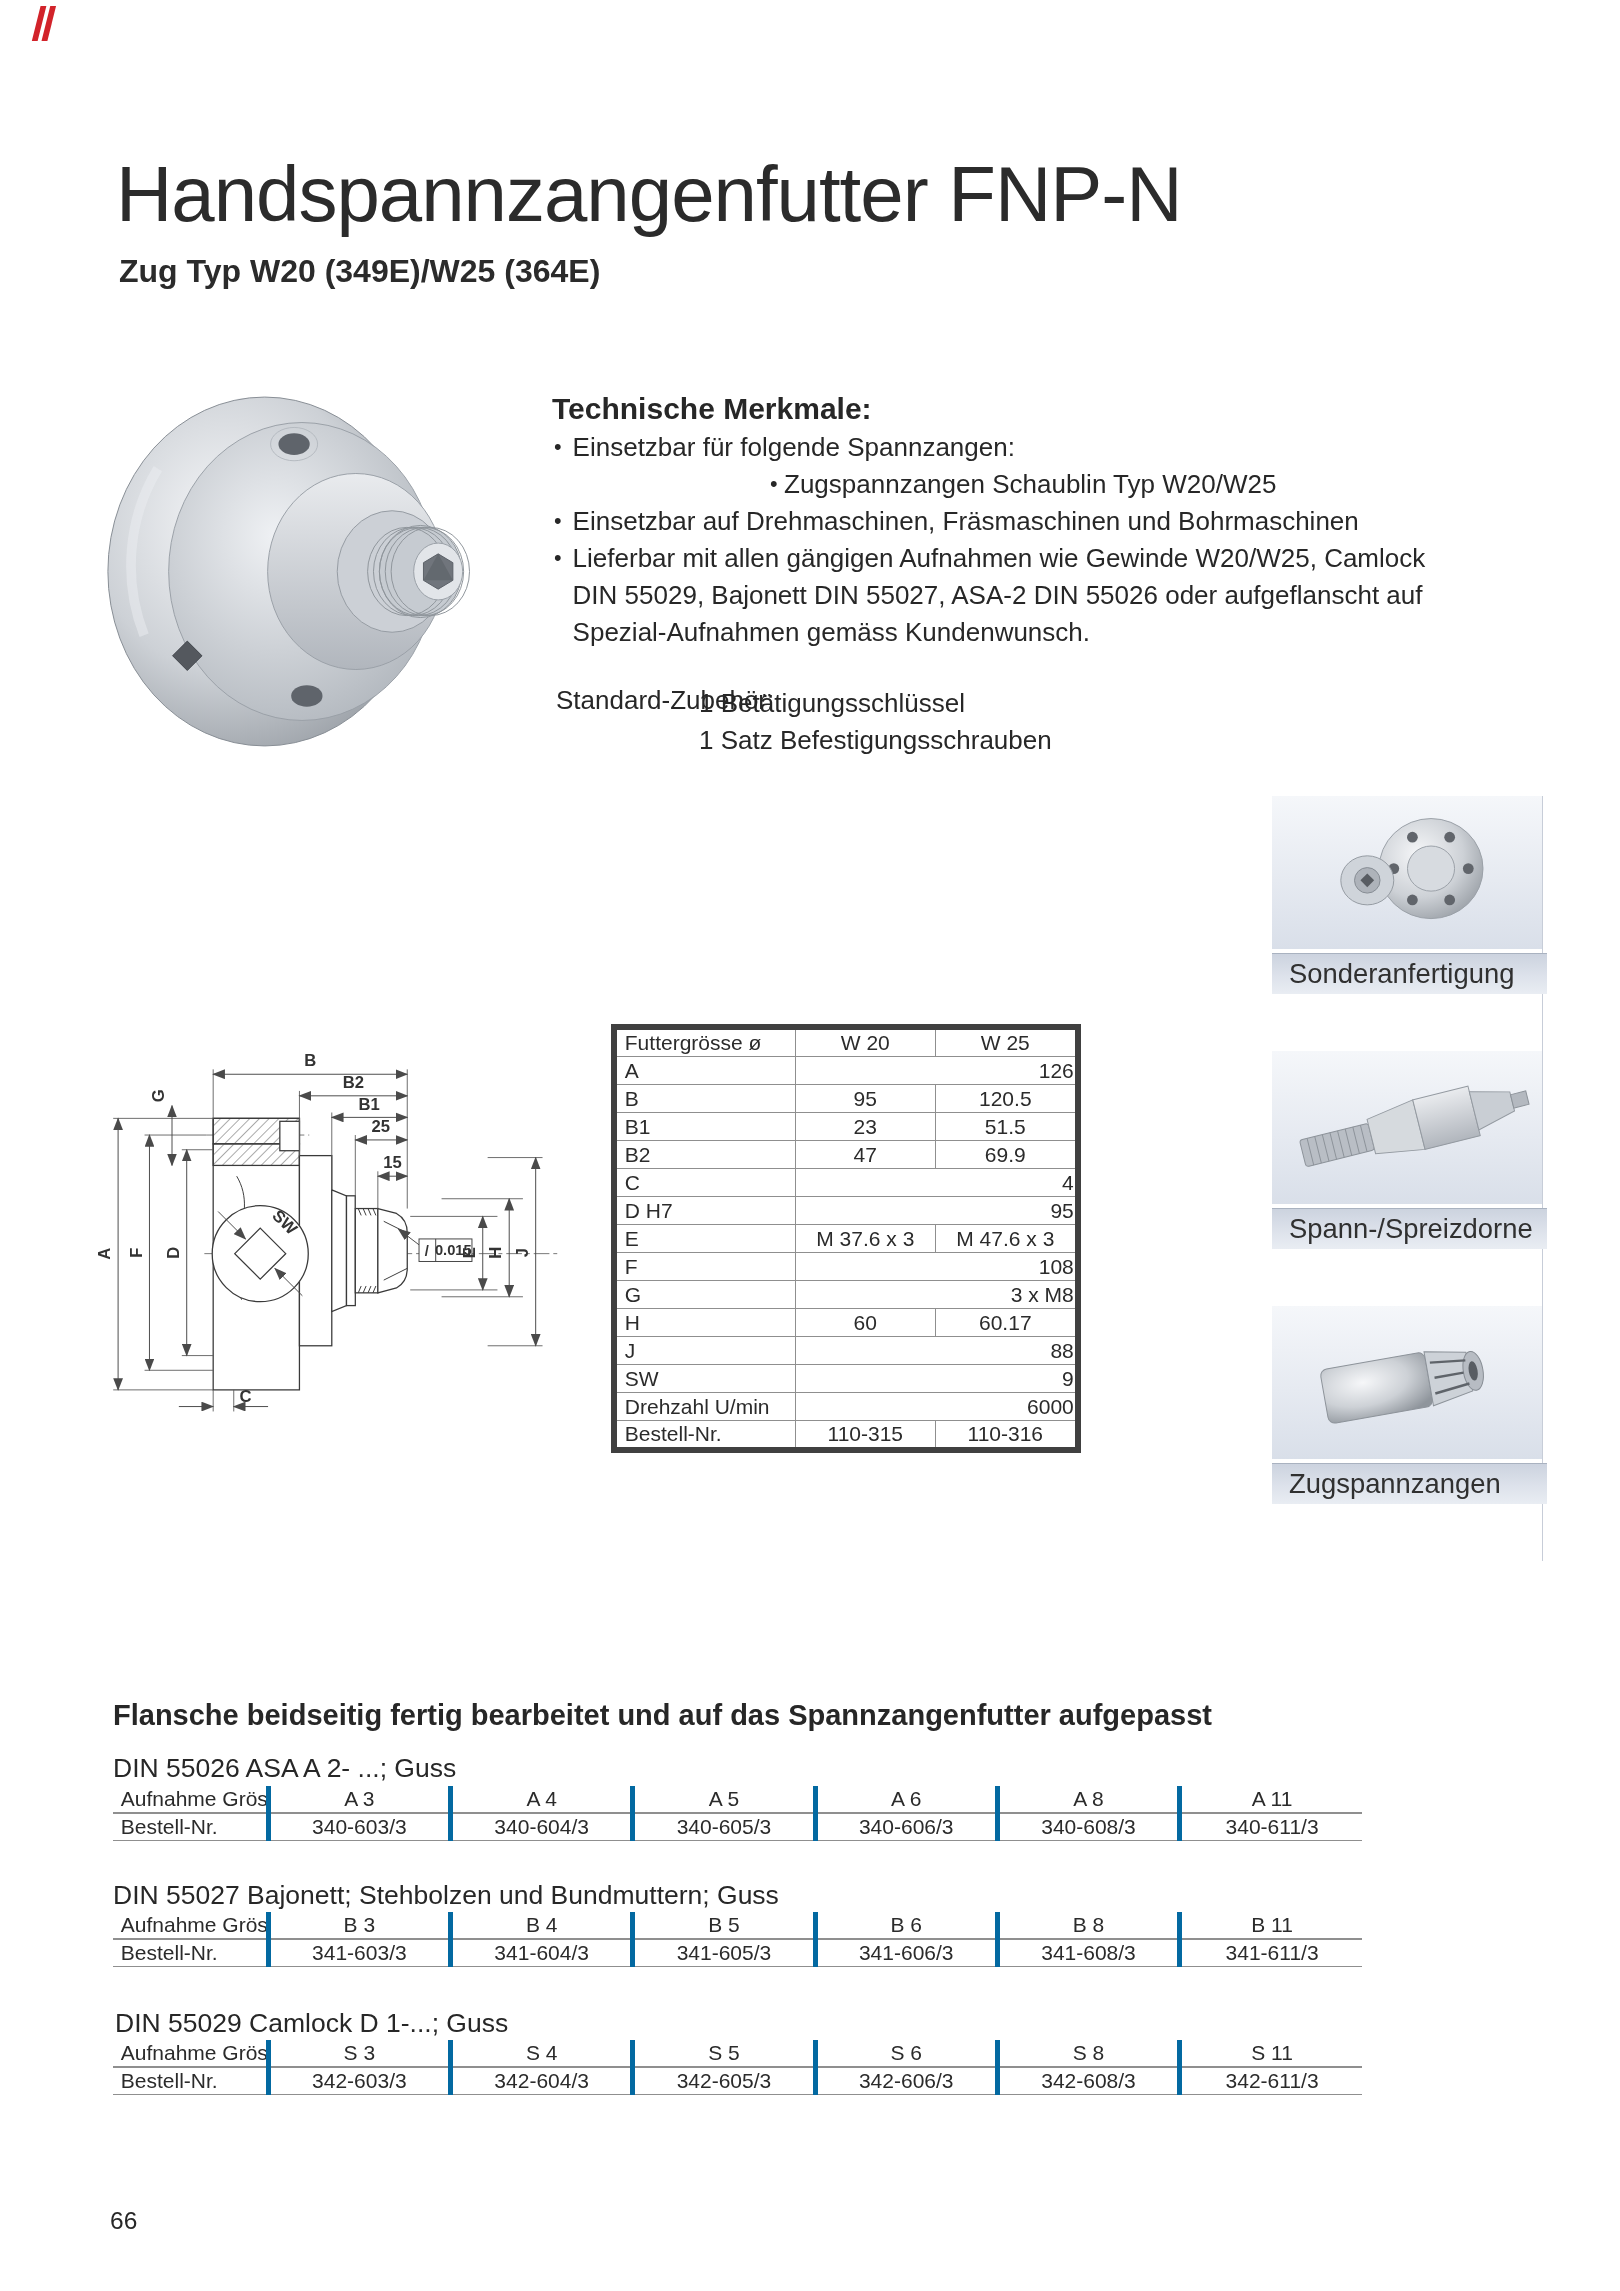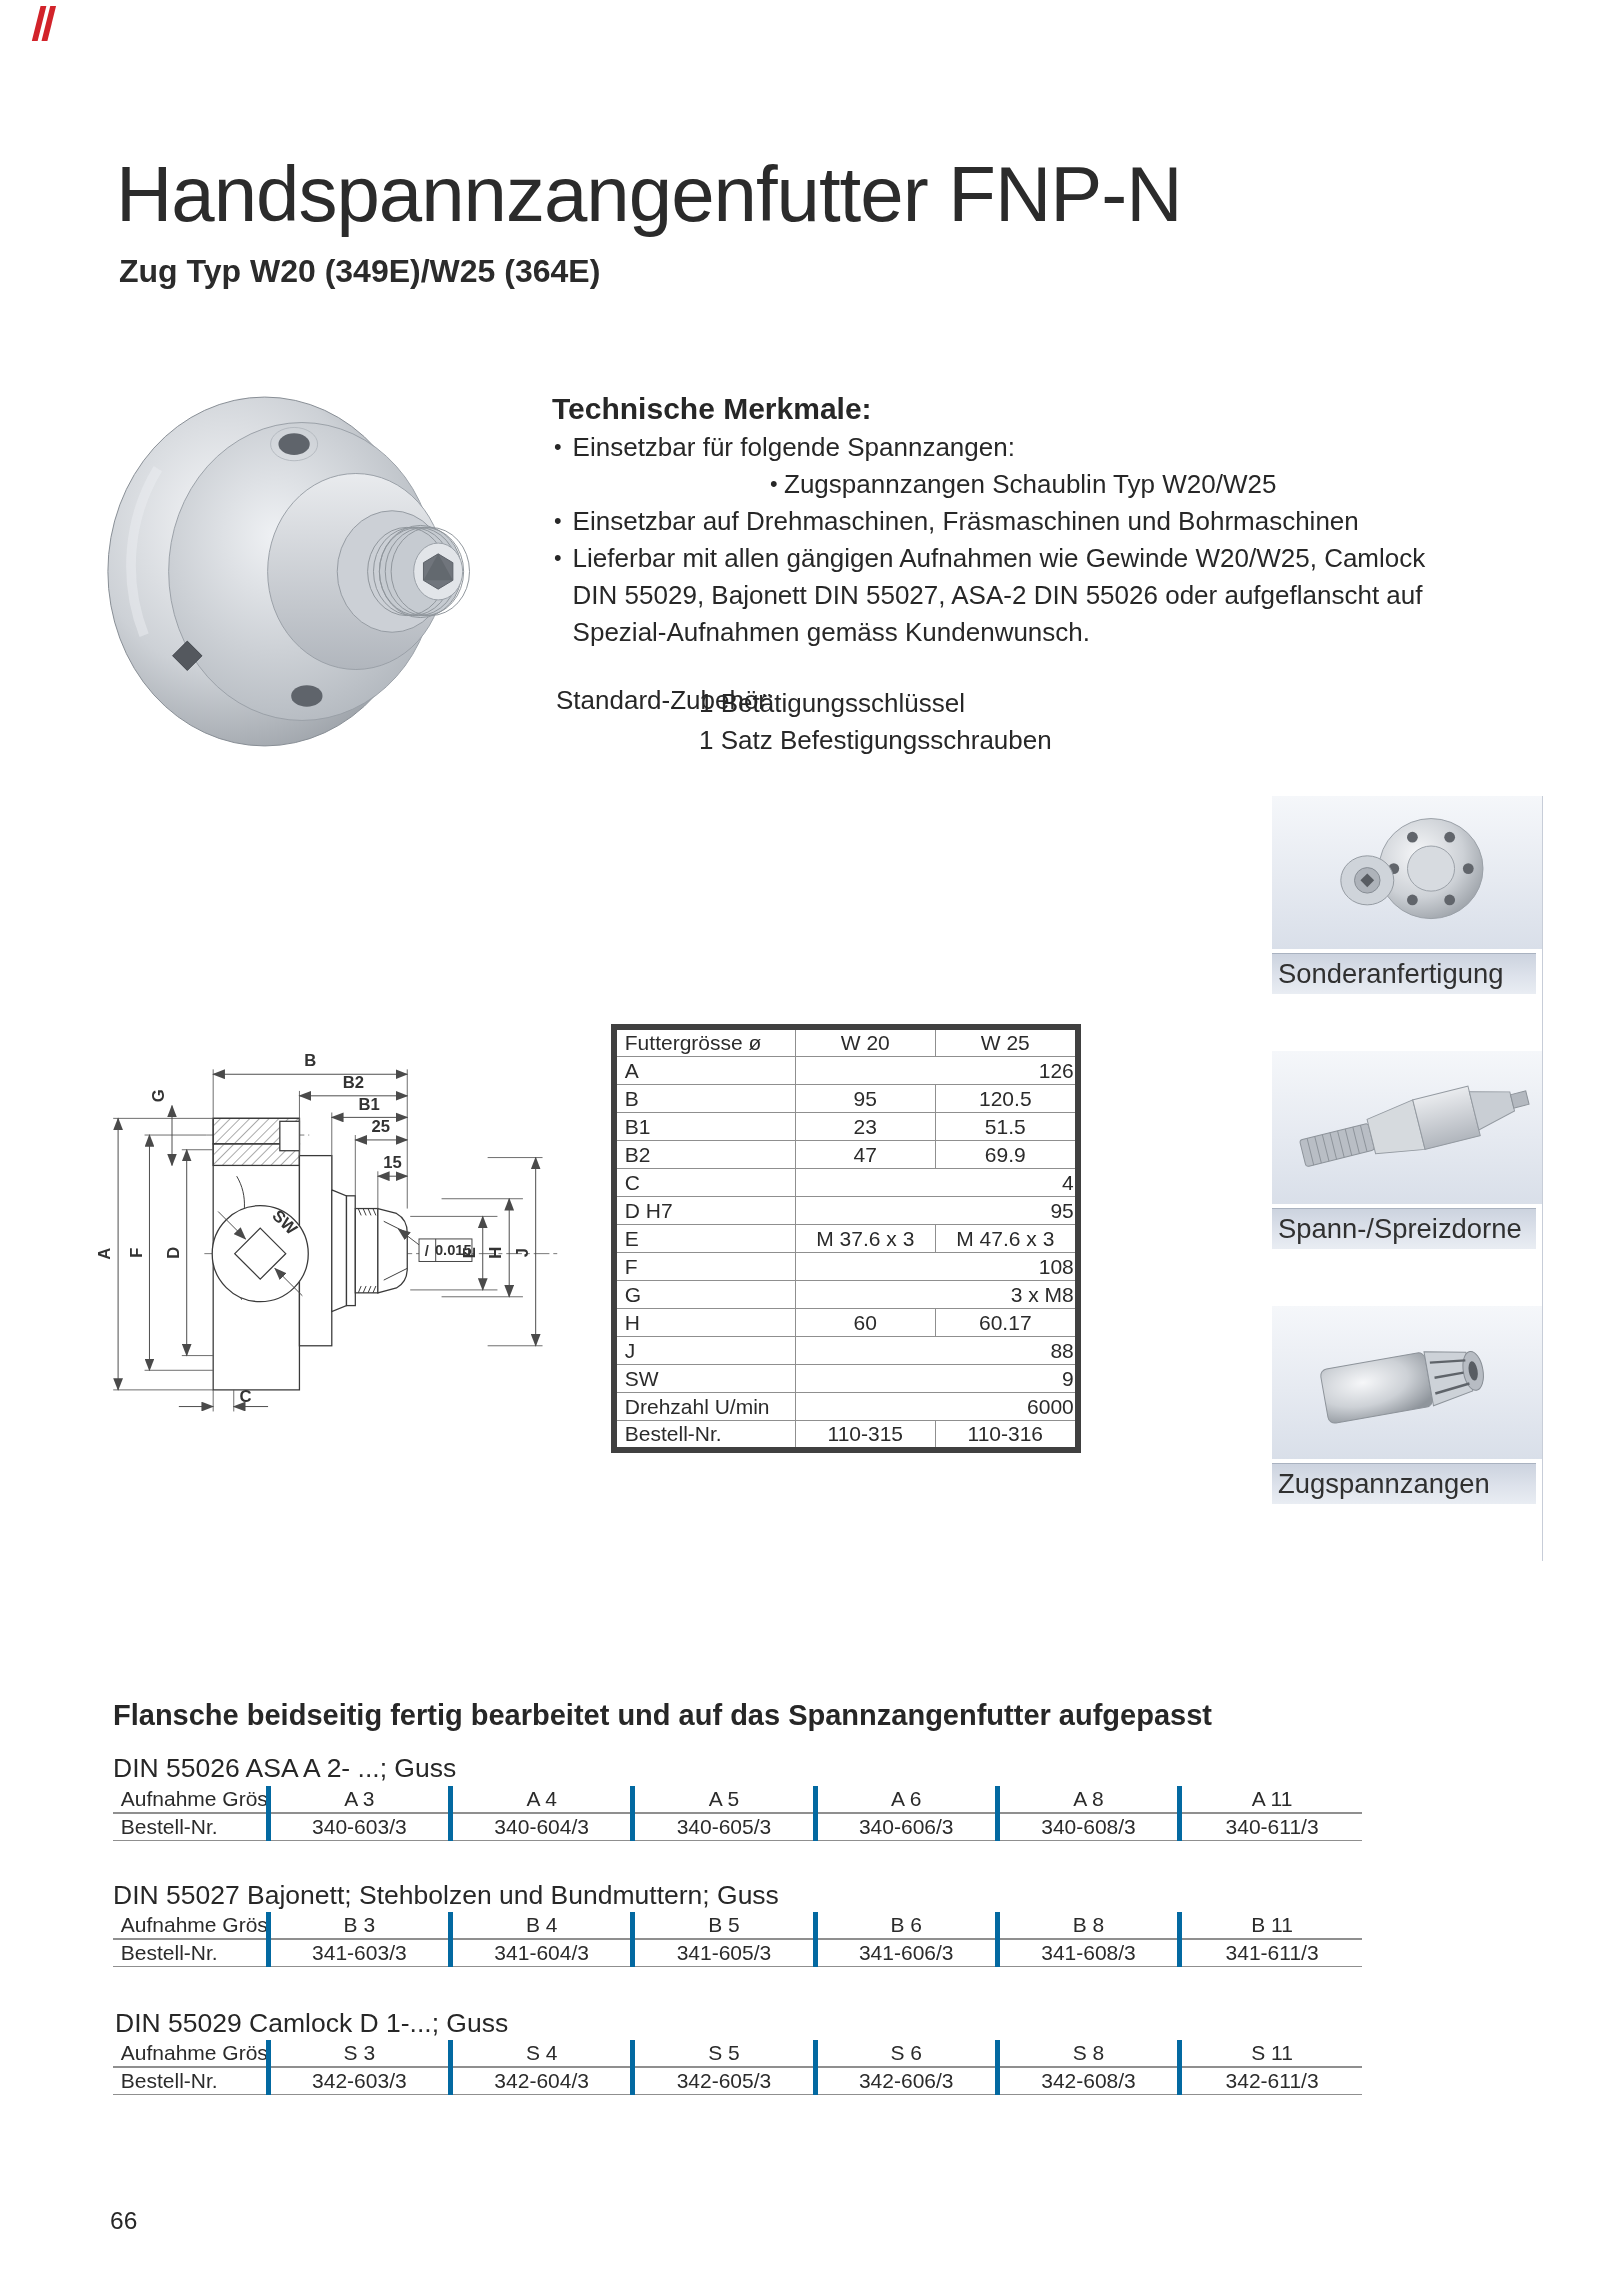--- a/index.html
+++ b/index.html
@@ -20,21 +20,21 @@
   .bullet.nested{padding-left:232px}
   .bullet.nested .dot{left:218px}
 
   
   .acc-label{left:556px;top:685px;font-size:26px;white-space:nowrap}
   .acc-items{left:699px;top:685px;font-size:26px;line-height:37px;white-space:nowrap}
 
   
   .side-item{left:1272px;width:270px}
   .side-photo{width:270px;background:linear-gradient(180deg,#f5f7fa 0%,#e6eaf1 55%,#d9dfe9 100%)}
-  .side-band{width:258px;height:40px;padding-left:6px;line-height:40px;font-size:27.4px;color:#303030;
+  .side-band{width:258px;height:40px;padding-left:17px;line-height:40px;font-size:27.4px;color:#303030;
              background:linear-gradient(180deg,#ccd3df 0%,#dde2eb 55%,#e9edf3 100%);
              border-top:1px solid #a9b2c0}
   .side-rule{left:1542px;top:796px;width:1px;height:765px;background:#c7cdd8}
 
   
   table{border-collapse:collapse;table-layout:fixed}
   td{font-size:21px;color:#2b2b2b;overflow:hidden;white-space:nowrap}
 
   
   .spec{left:611px;top:1024px}

